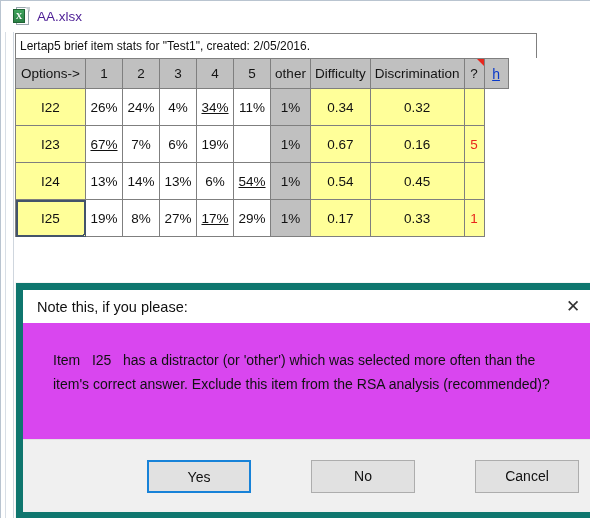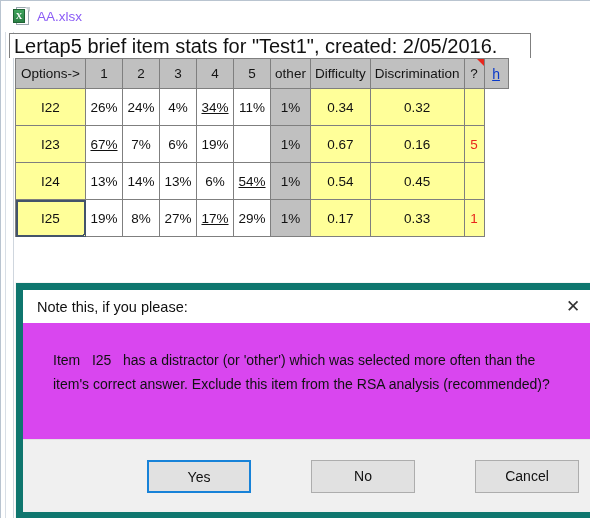--- a/index.html
+++ b/index.html
@@ -64,21 +64,21 @@
     box-sizing: border-box;
     color: #ffffff;
     font-size: 9px;
     font-weight: bold;
     line-height: 12px;
     text-align: center;
     font-family: "Liberation Serif", serif;
   }
   #title-text {
     font-size: 13.5px;
-    color: #8b5cf6;
+    color: #4c1d95;
     white-space: nowrap;
   }
 
   
   #sheet-area {
     position: absolute;
     left: 0; top: 31px;
     width: 590px; height: 487px;
     background: #ffffff;
     box-sizing: border-box;
@@ -95,30 +95,30 @@
   #left-gutter-inner {
     position: absolute;
     left: 4px; top: 0;
     width: 1px; height: 487px;
     background: #d8dee5;
   }
 
   
   #caption-row {
     position: absolute;
-    left: 8px; top: 1px;
+    left: 14px; top: 1px;
     width: 522px; height: 25px;
     border: 1px solid #7f7f7f;
     border-bottom: none;
     background: #ffffff;
     box-sizing: border-box;
     display: flex;
     align-items: center;
     padding-left: 4px;
-    font-size: 20px;
+    font-size: 12px;
     color: #111111;
     white-space: nowrap;
     overflow: hidden;
   }
 
   
   #stats-table {
     position: absolute;
     left: 14px; top: 26px;
     border-collapse: collapse;

